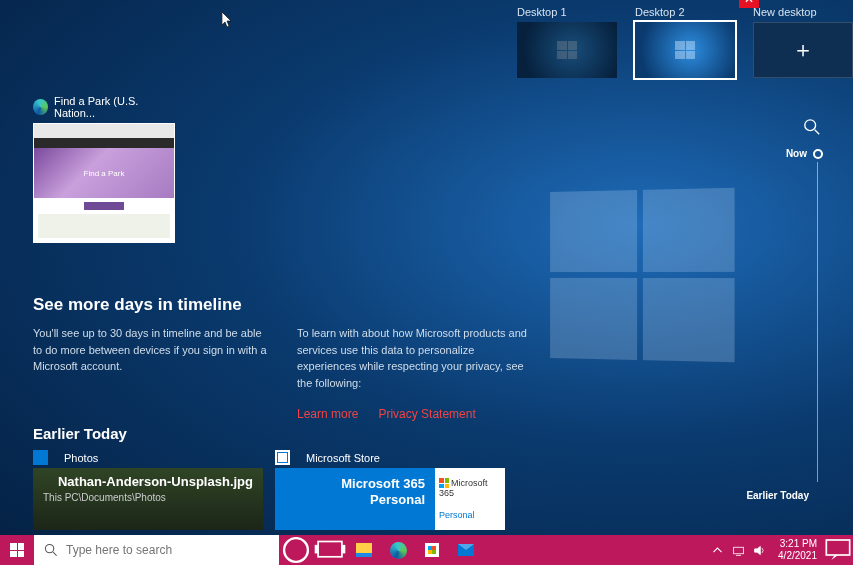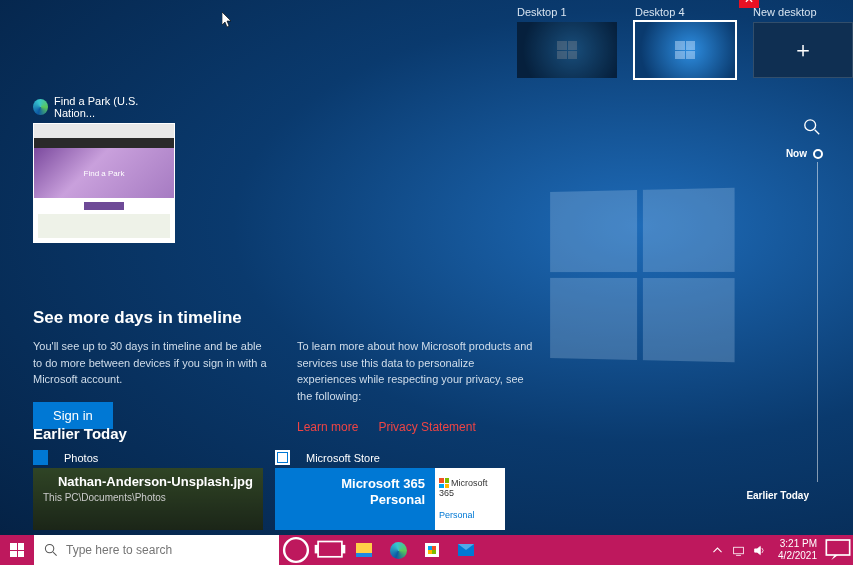--- a/index.html
+++ b/index.html
@@ -79,21 +79,21 @@
   }
   .ct-browserbar{height:14px;background:#e8e8e8;}
   .ct-sitebar{height:10px;background:#2a2a2a;}
   .ct-hero{height:50px;background:linear-gradient(135deg,#7b4a9e,#c9a0dc 40%,#a67bc2);display:flex;align-items:center;justify-content:center;}
   .ct-hero span{font-size:8px;color:#fff;}
   .ct-btn{width:40px;height:8px;background:#6e4a97;margin:4px auto 0;}
   .ct-map{flex:1;background:#eef2e8;margin:4px;}
 
   
   .tl-section {
-    position: absolute; left: 33px; top: 308px; width: 500px;
+    position: absolute; left: 33px; top: 295px; width: 500px;
   }
   .tl-title { font-size: 17px; font-weight:600; margin-bottom:10px;}
   .tl-cols { display:flex; gap:28px; font-size:11px; color:#d0ddea; line-height:1.5;}
   .tl-cols > div { flex:1; }
   .signin-btn {
     margin-top:14px; background:#0078d4; color:#fff; border:none;
     padding:6px 20px; font-size:13px; cursor:pointer;
   }
   .tl-links { margin-top:14px; display:flex; gap:20px;}
   .tl-links span { color:#ef4444; font-size:12px; cursor:pointer;}
@@ -168,21 +168,21 @@
     <div class="desk-thumb dim">
         <div class="mini-logo">
           <div></div>
           <div></div>
           <div></div>
           <div></div>
         </div>
       </div>
   </div>
   <div class="desk active" style="position:relative;">
-    <div class="desk-label">Desktop 4</div>
+    <div class="desk-label">Desktop 2</div>
     <div class="desk-thumb">
         <div class="mini-logo">
           <div></div>
           <div></div>
           <div></div>
           <div></div>
         </div>
       </div>
     <div class="desk-close">✕</div>
   </div>
@@ -212,24 +212,23 @@
     <div class="ct-btn"></div>
     <div class="ct-map"></div>
   </div>
 </div>
 
 <div class="tl-section">
   <div class="tl-title">See more days in timeline</div>
   <div class="tl-cols">
     <div>
       <div>You'll see up to 30 days in timeline and be able to do more between devices if you sign in with a Microsoft account.</div>
-      <button class="signin-btn">Sign in</button>
     </div>
     <div>
-      <div>To learn more about how Microsoft products and services use this data to personalize experiences while respecting your privacy, see the following:</div>
+      <div>To learn with about how Microsoft products and services use this data to personalize experiences while respecting your privacy, see the following:</div>
       <div class="tl-links">
         <span>Learn more</span>
         <span>Privacy Statement</span>
       </div>
     </div>
   </div>
 </div>
 
 <div class="et-section">
   <div class="et-title">Earlier Today</div>

